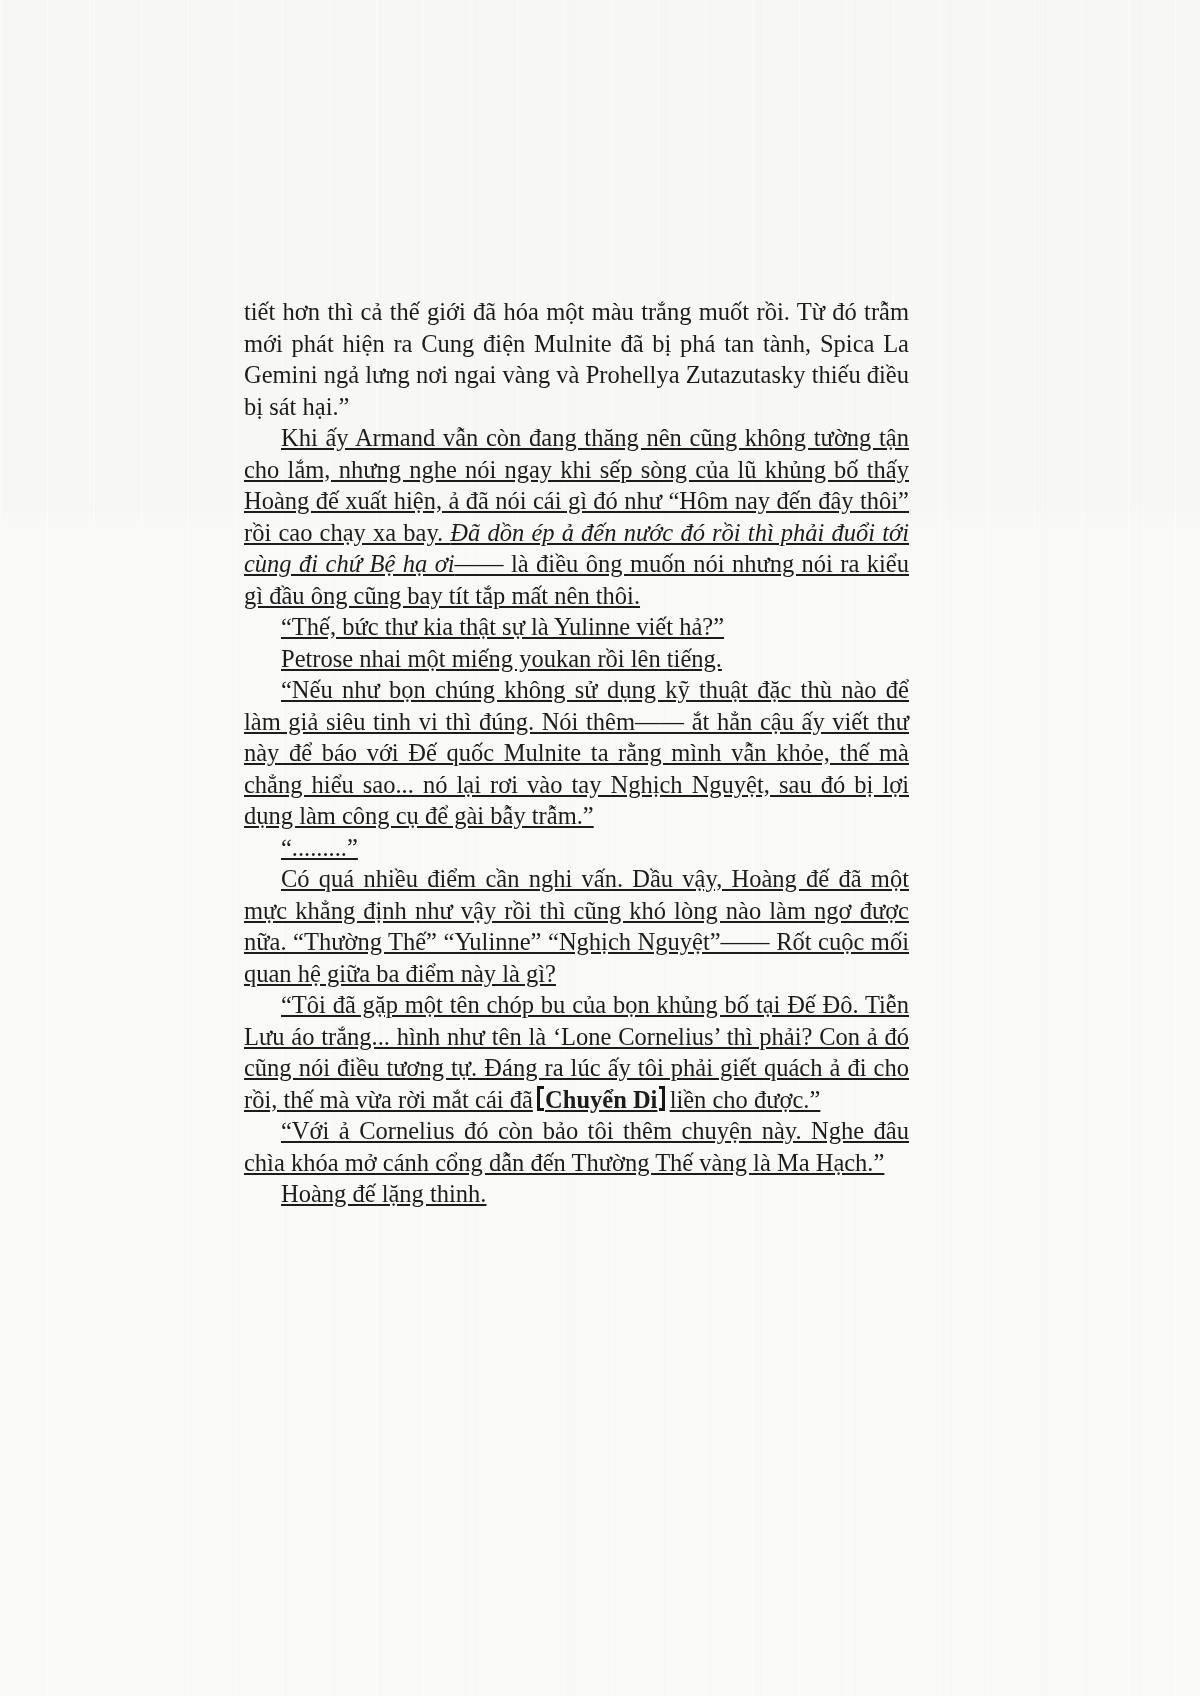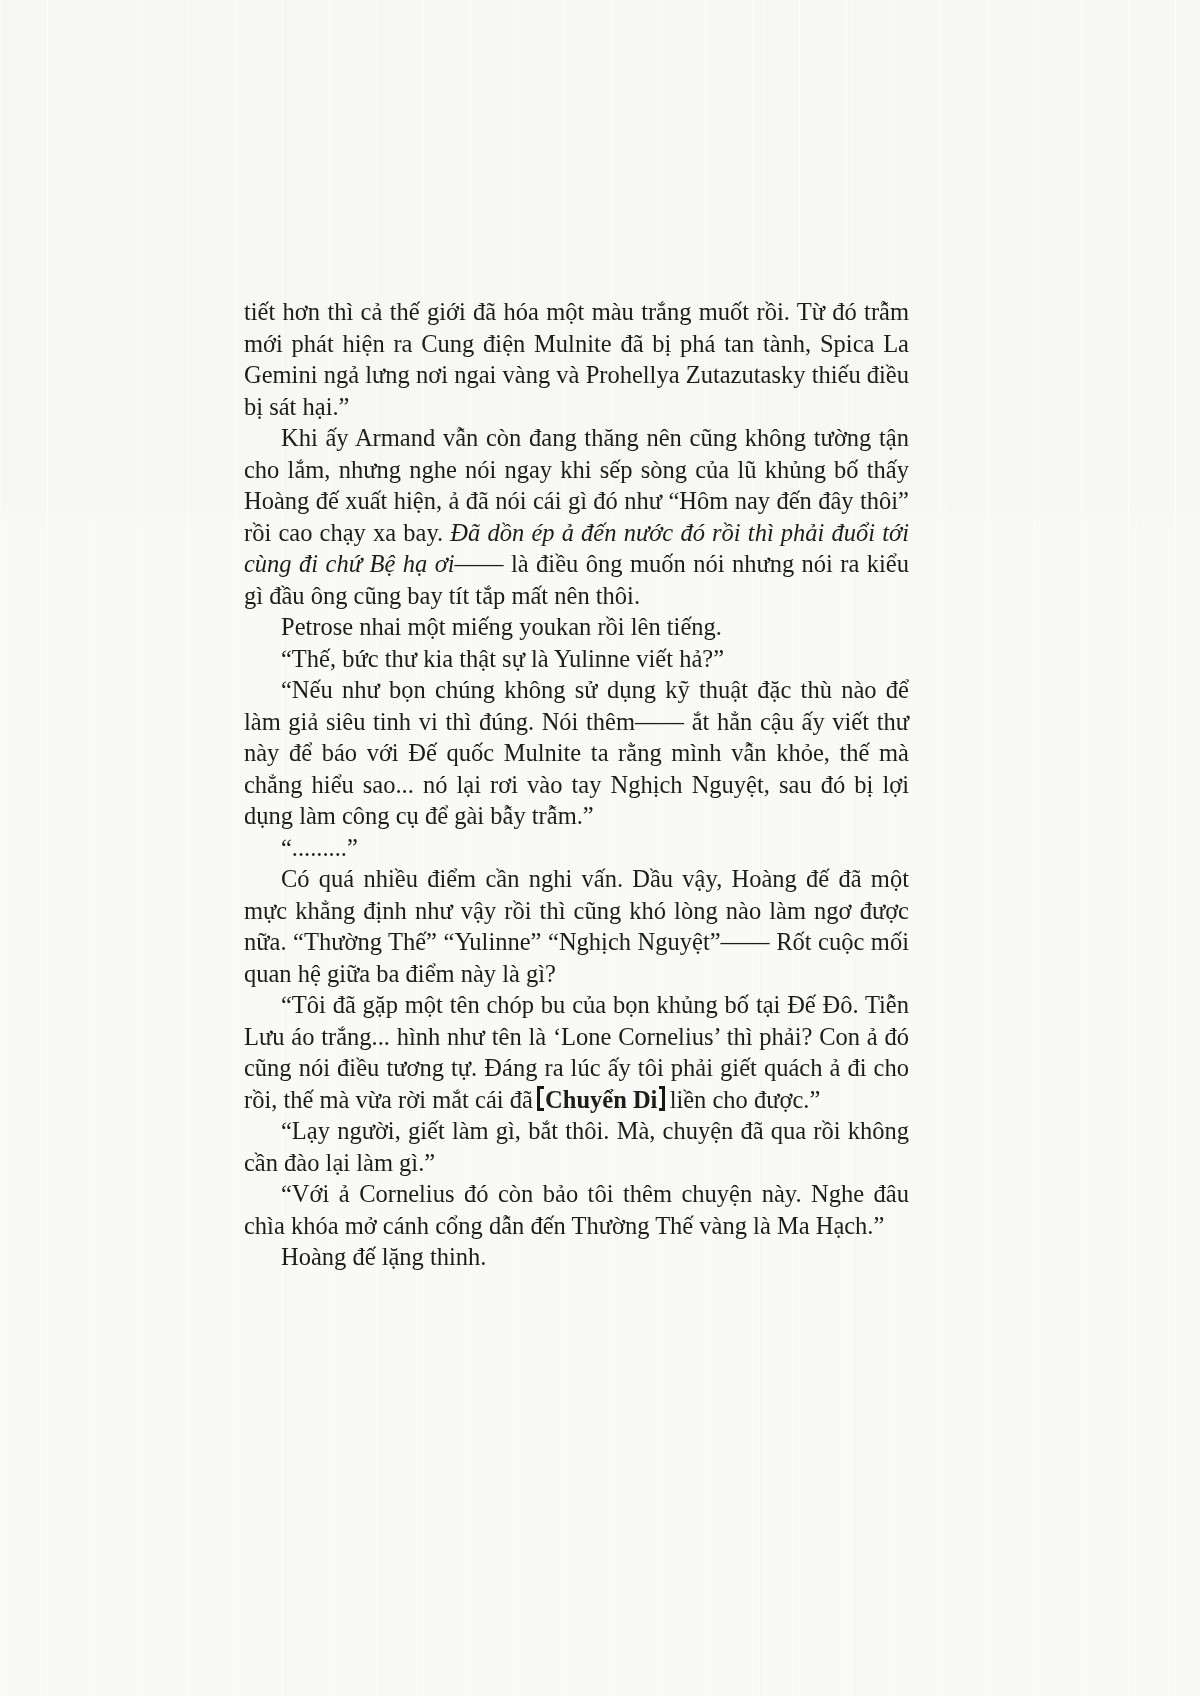--- a/index.html
+++ b/index.html
@@ -24,21 +24,21 @@
     top: 296px;
     width: 665px;
     font-family: "Liberation Serif", "DejaVu Serif", serif;
     font-size: 24.5px;
     line-height: 31.5px;
     color: #1c1c1c;
     text-align: justify;
     margin-left: 19px;
   }
   .text-block p { margin: 0; padding: 0; }
-  .indent { text-indent: 37px; }
+  .indent { text-indent: 37px; text-decoration: underline; }
   .it { font-style: italic; }
   .bd { font-weight: bold; }
   
   .lb, .rb {
     display: inline-block;
     width: 0.26em;
     height: 1.02em;
     border: 3px solid #161616;
     box-sizing: border-box;
     vertical-align: -0.16em;
@@ -46,23 +46,22 @@
   .lb { border-right: 0; margin: 0 0.06em 0 0.18em; }
   .rb { border-left: 0;  margin: 0 0.18em 0 0.06em; }
 </style>
 </head>
 <body>
 
 <div class="page">
   <div class="text-block">
       <p class="para"><span>tiết hơn thì cả thế giới đã hóa một màu trắng muốt rồi. Từ đó trẫm mới phát hiện ra Cung điện Mulnite đã bị phá tan tành, Spica La Gemini ngả lưng nơi ngai vàng và Prohellya Zutazutasky thiếu điều bị sát hại.”</span></p>
       <p class="para indent"><span>Khi ấy Armand vẫn còn đang thăng nên cũng không tường tận cho lắm, nhưng nghe nói ngay khi sếp sòng của lũ khủng bố thấy Hoàng đế xuất hiện, ả đã nói cái gì đó như “Hôm nay đến đây thôi” rồi cao chạy xa bay. </span><span class="it">Đã dồn ép ả đến nước đó rồi thì phải đuổi tới cùng đi chứ Bệ hạ ơi</span><span>—— là điều ông muốn nói nhưng nói ra kiểu gì đầu ông cũng bay tít tắp mất nên thôi.</span></p>
+      <p class="para indent"><span>“Thế, bức thư kia thật sự là Yulinne viết hả?”</span></p>
       <p class="para indent"><span>Petrose nhai một miếng youkan rồi lên tiếng.</span></p>
-      <p class="para indent"><span>“Thế, bức thư kia thật sự là Yulinne viết hả?”</span></p>
       <p class="para indent"><span>“Nếu như bọn chúng không sử dụng kỹ thuật đặc thù nào để làm giả siêu tinh vi thì đúng. Nói thêm—— ắt hẳn cậu ấy viết thư này để báo với Đế quốc Mulnite ta rằng mình vẫn khỏe, thế mà chẳng hiểu sao... nó lại rơi vào tay Nghịch Nguyệt, sau đó bị lợi dụng làm công cụ để gài bẫy trẫm.”</span></p>
       <p class="para indent"><span>“.........”</span></p>
       <p class="para indent"><span>Có quá nhiều điểm cần nghi vấn. Dầu vậy, Hoàng đế đã một mực khẳng định như vậy rồi thì cũng khó lòng nào làm ngơ được nữa. “Thường Thế” “Yulinne” “Nghịch Nguyệt”—— Rốt cuộc mối quan hệ giữa ba điểm này là gì?</span></p>
       <p class="para indent"><span>“Tôi đã gặp một tên chóp bu của bọn khủng bố tại Đế Đô. Tiễn Lưu áo trắng... hình như tên là ‘Lone Cornelius’ thì phải? Con ả đó cũng nói điều tương tự. Đáng ra lúc ấy tôi phải giết quách ả đi cho rồi, thế mà vừa rời mắt cái đã</span><span class="lb"></span><span class="bd">Chuyển Di</span><span class="rb"></span><span>liền cho được.”</span></p>
-      <p class="para indent"><span>“Lạy người, giết làm gì, bắt thôi. Mà, chuyện đã qua rồi không cần đào lại làm gì.”</span></p>
       <p class="para indent"><span>“Với ả Cornelius đó còn bảo tôi thêm chuyện này. Nghe đâu chìa khóa mở cánh cổng dẫn đến Thường Thế vàng là Ma Hạch.”</span></p>
       <p class="para indent"><span>Hoàng đế lặng thinh.</span></p>
     </div>
 </div>
 
 </body></html>

